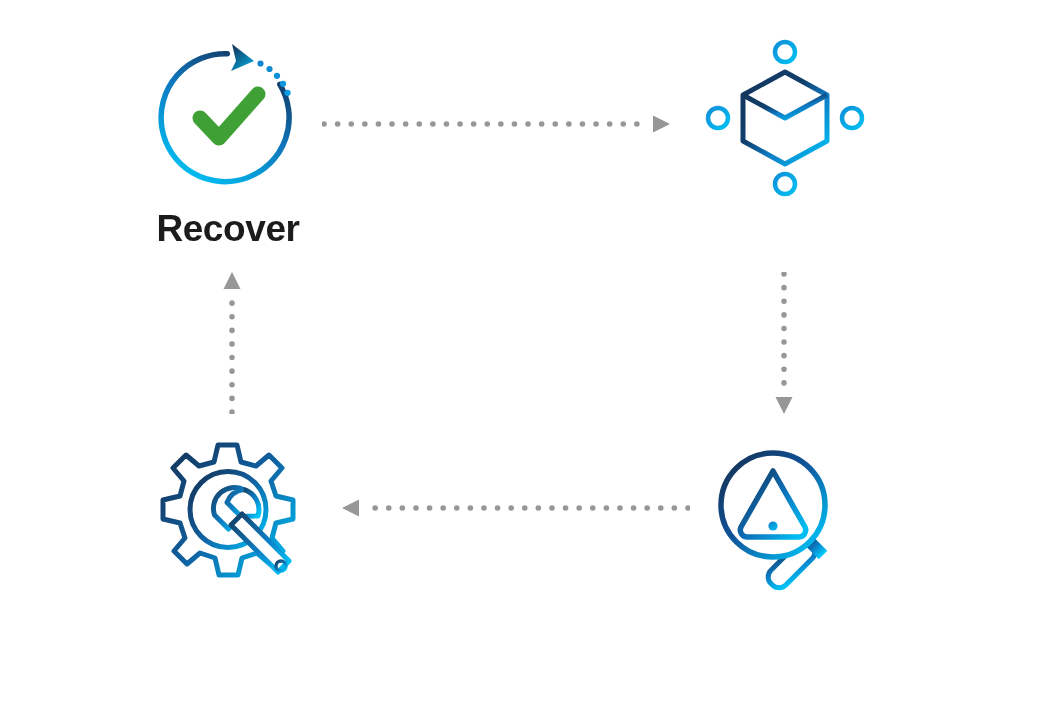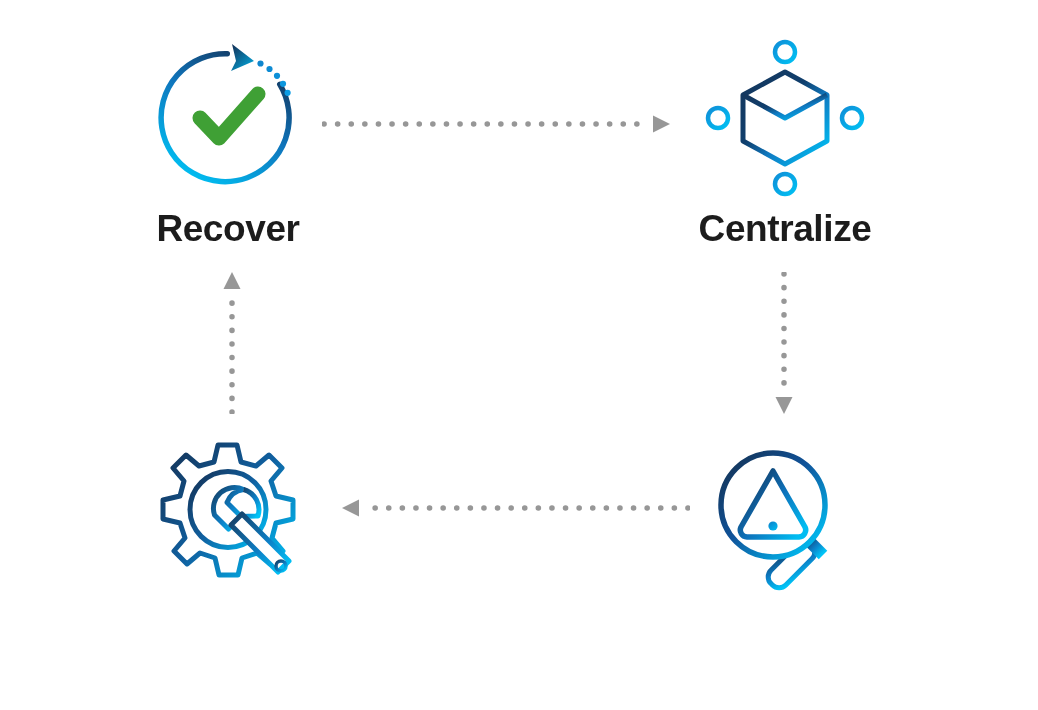--- a/index.html
+++ b/index.html
@@ -116,21 +116,20 @@
       <path d="M 80 34 L 122 57 L 122 103 L 80 126 L 38 103 L 38 57 Z" fill="none" stroke="url(#gCube)" stroke-width="5" stroke-linejoin="round"></path>
 
       <path d="M 38 57 L 80 80 L 122 57" fill="none" stroke="url(#gCube)" stroke-width="5" stroke-linejoin="round"></path>
       <path d="M 80 80 L 80 126" fill="none" stroke="url(#gCube)" stroke-width="5" stroke-linecap="round"></path>
 
       <circle cx="80" cy="14" r="10" fill="none" stroke="url(#gCubeNode)" stroke-width="4.5"></circle>
       <circle cx="80" cy="146" r="10" fill="none" stroke="url(#gCubeNode)" stroke-width="4.5"></circle>
       <circle cx="13" cy="80" r="10" fill="none" stroke="url(#gCubeNode)" stroke-width="4.5"></circle>
       <circle cx="147" cy="80" r="10" fill="none" stroke="url(#gCubeNode)" stroke-width="4.5"></circle>
     </svg>
-    <div class="node-label">Centralize</div>
   </div>
 
   <div class="node" id="node-resolve">
     <svg class="node-icon" viewBox="0 0 160 160">
       <defs>
         <linearGradient id="gGear" x1="0.05" y1="0.1" x2="0.95" y2="0.9">
           <stop offset="0%" stop-color="#14375e"></stop>
           <stop offset="50%" stop-color="#1060a0"></stop>
           <stop offset="100%" stop-color="#00b8ef"></stop>
         </linearGradient>

